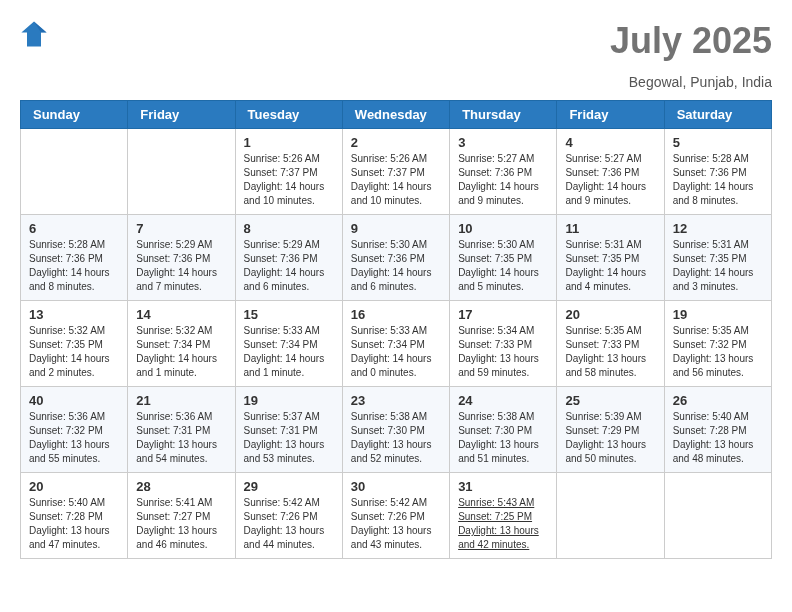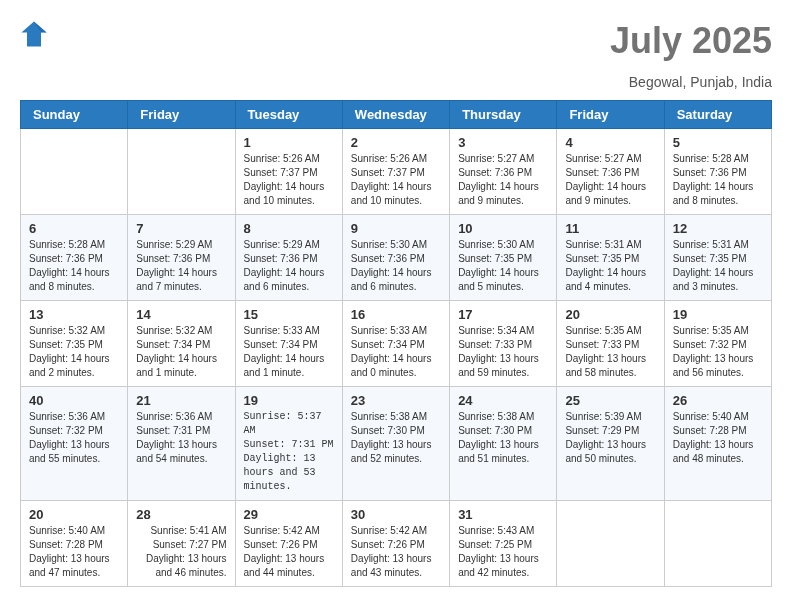--- a/index.html
+++ b/index.html
@@ -241,21 +241,21 @@
 Daylight: 13 hours and 55 minutes.</div>
         </td>
         <td>
           <span class="day-number">21</span>
           <div class="day-info" style="white-space: pre-line;">Sunrise: 5:36 AM
 Sunset: 7:31 PM
 Daylight: 13 hours and 54 minutes.</div>
         </td>
         <td>
           <span class="day-number">19</span>
-          <div class="day-info" style="white-space: pre-line; font-family: Liberation Mono, monospace;">Sunrise: 5:37 AM
+          <div class="day-info" style="white-space: pre-line;">Sunrise: 5:37 AM
 Sunset: 7:31 PM
 Daylight: 13 hours and 53 minutes.</div>
         </td>
         <td>
           <span class="day-number">23</span>
           <div class="day-info" style="white-space: pre-line;">Sunrise: 5:38 AM
 Sunset: 7:30 PM
 Daylight: 13 hours and 52 minutes.</div>
         </td>
         <td>
@@ -279,39 +279,39 @@
       </tr>
       <tr>
         <td>
           <span class="day-number">20</span>
           <div class="day-info" style="white-space: pre-line;">Sunrise: 5:40 AM
 Sunset: 7:28 PM
 Daylight: 13 hours and 47 minutes.</div>
         </td>
         <td>
           <span class="day-number">28</span>
-          <div class="day-info" style="white-space: pre-line; text-align: right;">Sunrise: 5:41 AM
+          <div class="day-info" style="white-space: pre-line;">Sunrise: 5:41 AM
 Sunset: 7:27 PM
 Daylight: 13 hours and 46 minutes.</div>
         </td>
         <td>
           <span class="day-number">29</span>
           <div class="day-info" style="white-space: pre-line;">Sunrise: 5:42 AM
 Sunset: 7:26 PM
 Daylight: 13 hours and 44 minutes.</div>
         </td>
         <td>
           <span class="day-number">30</span>
           <div class="day-info" style="white-space: pre-line;">Sunrise: 5:42 AM
 Sunset: 7:26 PM
 Daylight: 13 hours and 43 minutes.</div>
         </td>
         <td>
           <span class="day-number">31</span>
-          <div class="day-info" style="white-space: pre-line;">Sunrise: 5:43 AM
+          <div class="day-info" style="white-space: pre-line; text-decoration: underline;">Sunrise: 5:43 AM
 Sunset: 7:25 PM
 Daylight: 13 hours and 42 minutes.</div>
         </td>
         <td class="empty-cell"></td>
         <td class="empty-cell"></td>
       </tr>
     </tbody>
 </table>
 
 </body></html>

